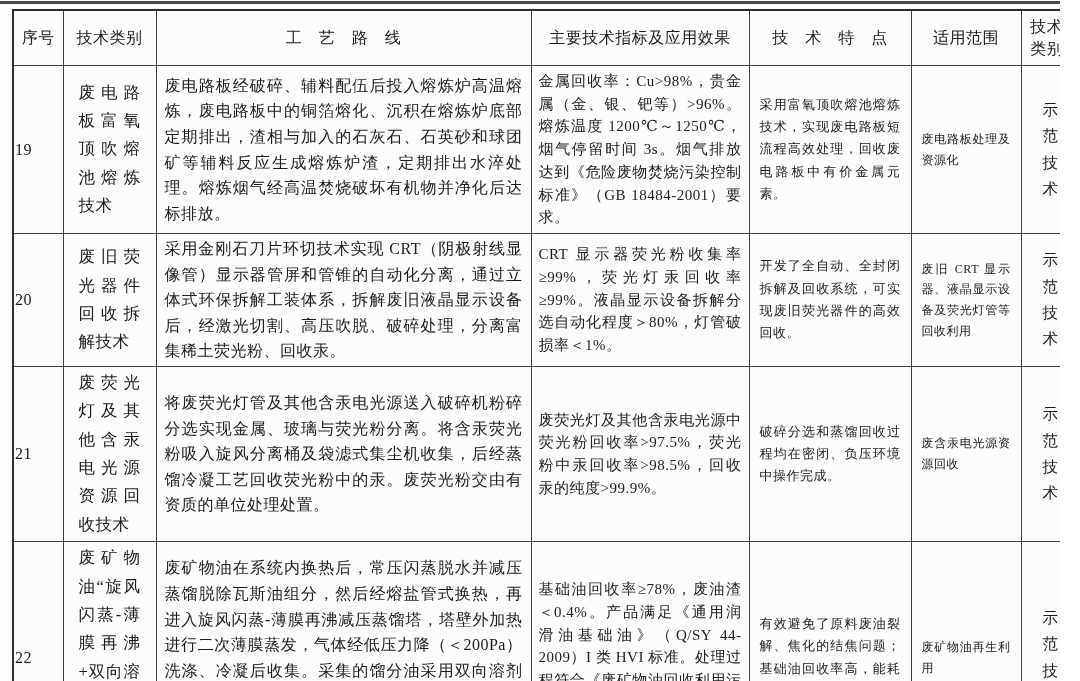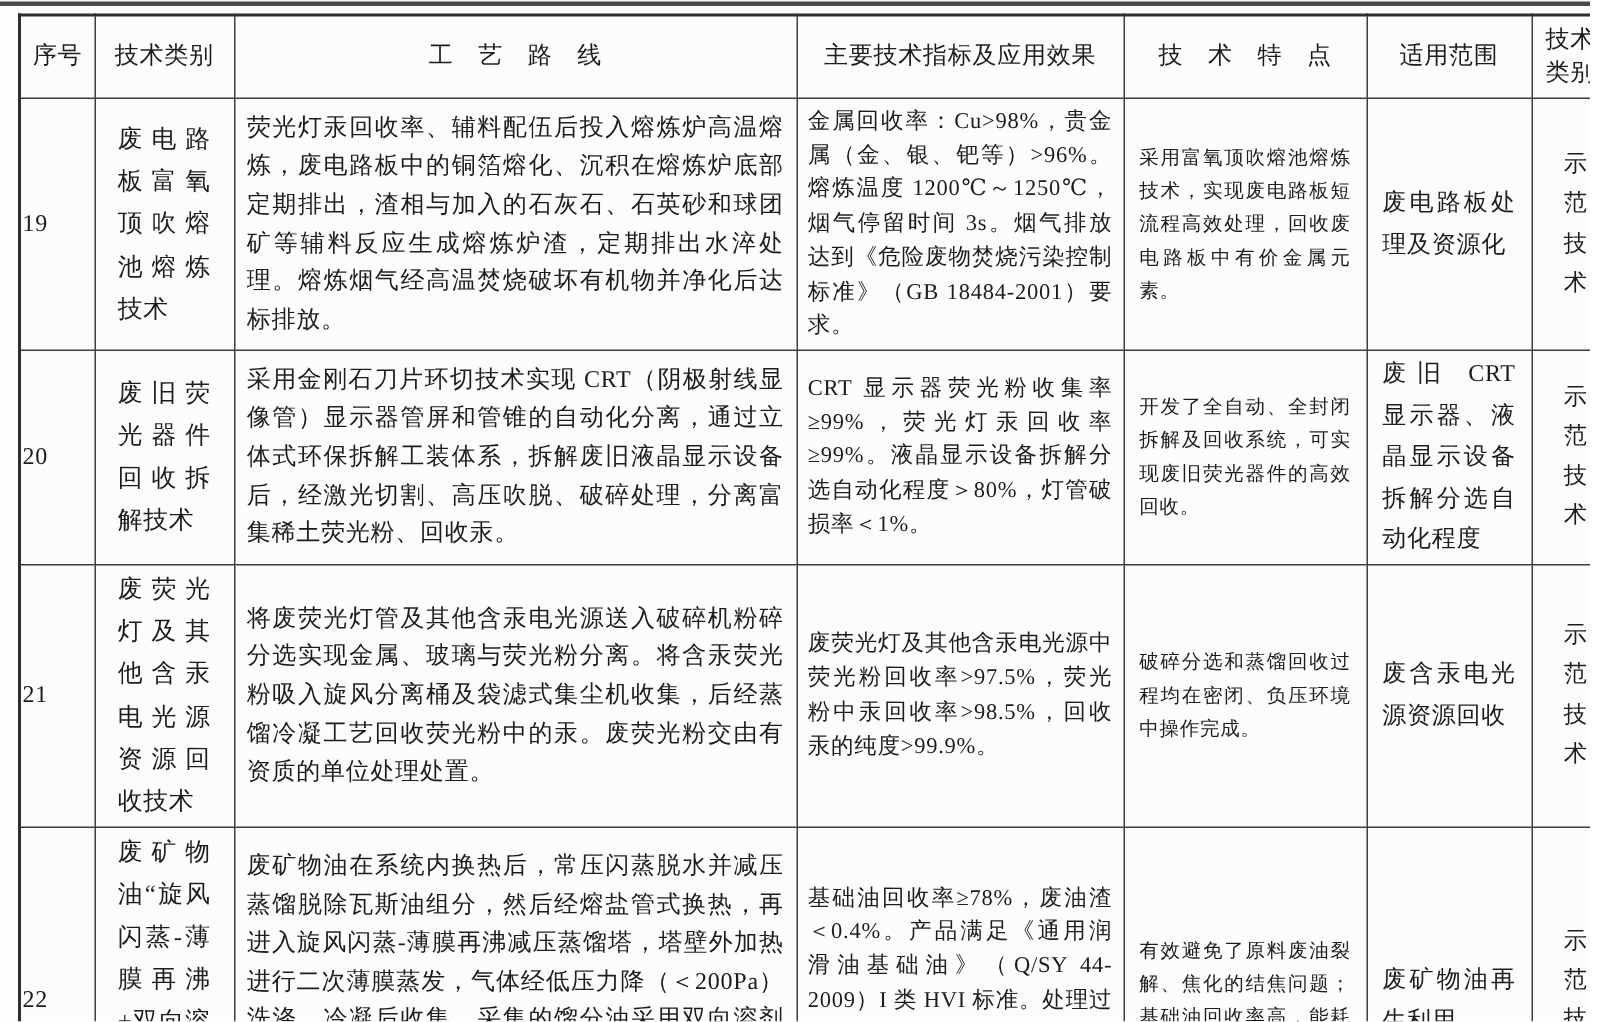--- a/index.html
+++ b/index.html
@@ -46,21 +46,21 @@
     text-align: center;
     line-height: 1.4;
     padding: 2px 4px;
     height: 50px;
   }
   .c-no   { text-align: left; font-size: 16px; font-family: "Liberation Serif", "DejaVu Serif", serif; }
   .c-name { font-size: 16.5px; padding: 2px 15px; text-align: justify; line-height: 1.72; }
   .c-proc { font-size: 16px;   padding: 2px 8px;  text-align: justify; line-height: 1.6; }
   .c-ind  { font-size: 15px;   padding: 2px 7px;  text-align: justify; line-height: 1.52; }
   .c-feat { font-size: 13px; padding: 2px 10px; text-align: justify; line-height: 1.72; }
-  .c-scope{ font-size: 16px; padding: 2px 10px; text-align: justify; line-height: 1.72; }
+  .c-scope{ font-size: 12px; padding: 2px 10px; text-align: justify; line-height: 1.72; }
   .c-cat  { font-size: 15.5px; padding: 2px 21px;  text-align: center;  line-height: 1.7; }
   tr.r19 { height: 168px; }
   tr.r20 { height: 127px; }
   tr.r21 { height: 115px; }
   tr.r22 { height: 198px; }
 </style>
 </head>
 <body>
 
 <div class="page">
@@ -84,33 +84,33 @@
         <th>主要技术指标及应用效果</th>
         <th>技　术　特　点</th>
         <th>适用范围</th>
         <th>技术类别</th>
       </tr>
     </thead>
     <tbody>
       <tr class="r19">
         <td class="c-no">19</td>
         <td class="c-name">废电路板富氧顶吹熔池熔炼技术</td>
-        <td class="c-proc">荧光灯汞回收率、辅料配伍后投入熔炼炉高温熔炼，废电路板中的铜箔熔化、沉积在熔炼炉底部定期排出，渣相与加入的石灰石、石英砂和球团矿等辅料反应生成熔炼炉渣，定期排出水淬处理。熔炼烟气经高温焚烧破坏有机物并净化后达标排放。</td>
+        <td class="c-proc">废电路板经破碎、辅料配伍后投入熔炼炉高温熔炼，废电路板中的铜箔熔化、沉积在熔炼炉底部定期排出，渣相与加入的石灰石、石英砂和球团矿等辅料反应生成熔炼炉渣，定期排出水淬处理。熔炼烟气经高温焚烧破坏有机物并净化后达标排放。</td>
         <td class="c-ind">金属回收率：Cu&gt;98%，贵金属（金、银、钯等）&gt;96%。熔炼温度 1200℃～1250℃，烟气停留时间 3s。烟气排放达到《危险废物焚烧污染控制标准》（GB 18484-2001）要求。</td>
         <td class="c-feat">采用富氧顶吹熔池熔炼技术，实现废电路板短流程高效处理，回收废电路板中有价金属元素。</td>
         <td class="c-scope">废电路板处理及资源化</td>
         <td class="c-cat">示范技术</td>
       </tr>
       <tr class="r20">
         <td class="c-no">20</td>
         <td class="c-name">废旧荧光器件回收拆解技术</td>
         <td class="c-proc">采用金刚石刀片环切技术实现 CRT（阴极射线显像管）显示器管屏和管锥的自动化分离，通过立体式环保拆解工装体系，拆解废旧液晶显示设备后，经激光切割、高压吹脱、破碎处理，分离富集稀土荧光粉、回收汞。</td>
         <td class="c-ind">CRT 显示器荧光粉收集率≥99%，荧光灯汞回收率≥99%。液晶显示设备拆解分选自动化程度＞80%，灯管破损率＜1%。</td>
         <td class="c-feat">开发了全自动、全封闭拆解及回收系统，可实现废旧荧光器件的高效回收。</td>
-        <td class="c-scope">废旧 CRT 显示器、液晶显示设备拆解分选自动化程度</td>
+        <td class="c-scope">废旧 CRT 显示器、液晶显示设备及荧光灯管等回收利用</td>
         <td class="c-cat">示范技术</td>
       </tr>
       <tr class="r21">
         <td class="c-no">21</td>
         <td class="c-name">废荧光灯及其他含汞电光源资源回收技术</td>
         <td class="c-proc">将废荧光灯管及其他含汞电光源送入破碎机粉碎分选实现金属、玻璃与荧光粉分离。将含汞荧光粉吸入旋风分离桶及袋滤式集尘机收集，后经蒸馏冷凝工艺回收荧光粉中的汞。废荧光粉交由有资质的单位处理处置。</td>
         <td class="c-ind">废荧光灯及其他含汞电光源中荧光粉回收率&gt;97.5%，荧光粉中汞回收率&gt;98.5%，回收汞的纯度&gt;99.9%。</td>
         <td class="c-feat">破碎分选和蒸馏回收过程均在密闭、负压环境中操作完成。</td>
         <td class="c-scope">废含汞电光源资源回收</td>
         <td class="c-cat">示范技术</td>

